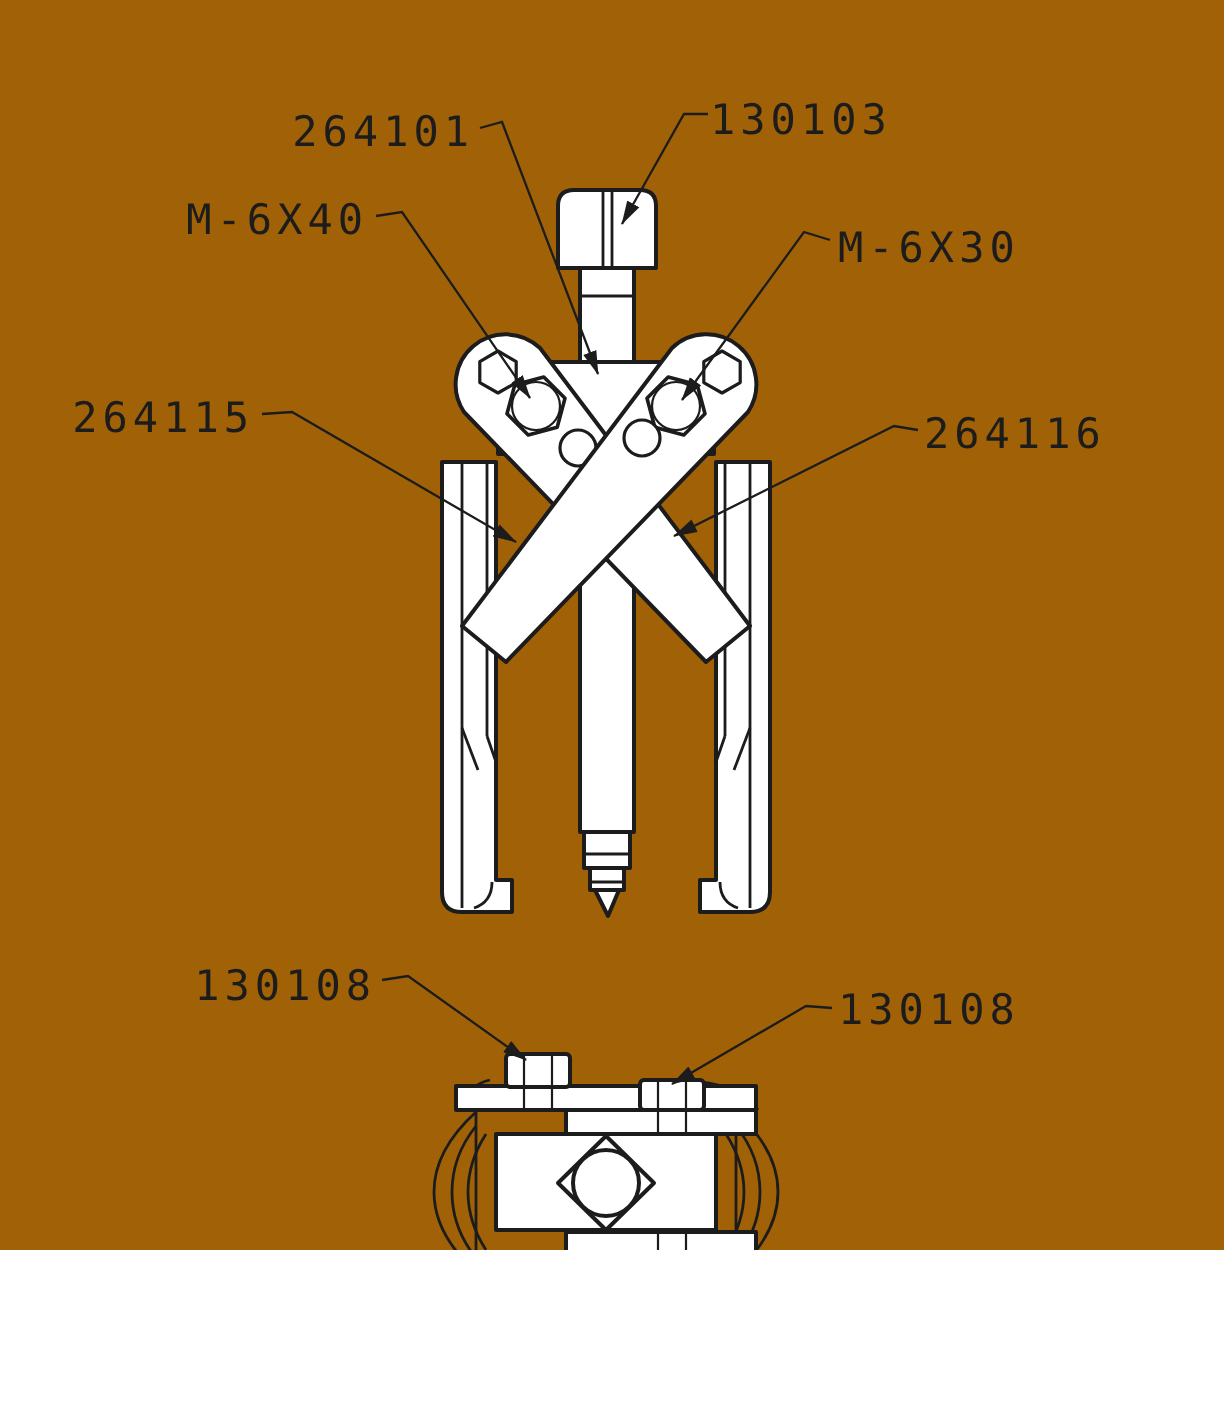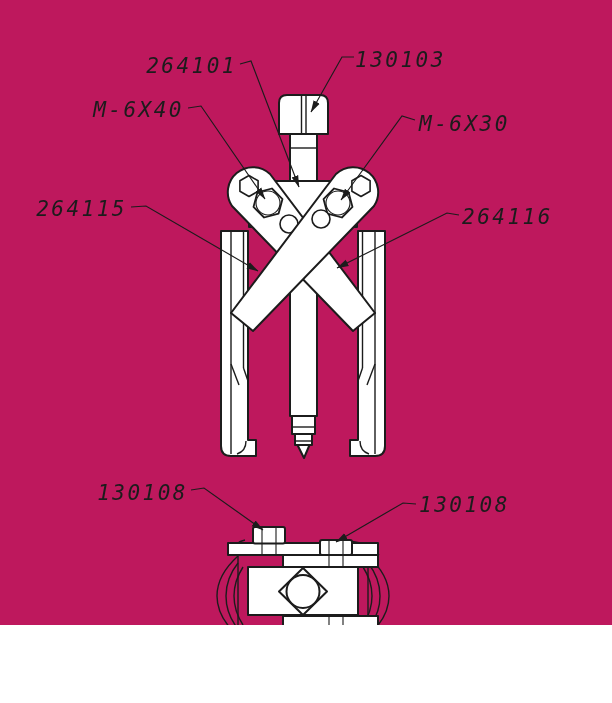--- a/index.html
+++ b/index.html
@@ -1,16 +1,16 @@
 <!DOCTYPE html>
 <html><head>
 <meta charset="utf-8">
 <style>
   html,body{margin:0;padding:0;background:#ffffff;}
-  .stage{position:relative;width:612px;height:625px;background:#be185d;overflow:hidden;font-style:italic;}
+  .stage{position:relative;width:612px;height:625px;background:#a16207;overflow:hidden;}
   svg{display:block;}
   
   .o{fill:#ffffff;stroke:#1c1c1c;stroke-width:2;stroke-linejoin:round;}
   
   .t{fill:none;stroke:#1c1c1c;stroke-width:1.4;}
   .t2{fill:none;stroke:#1c1c1c;stroke-width:1.1;}
   
   .lead{fill:none;stroke:#1c1c1c;stroke-width:1.15;}
   text.lbl{
     font-family:"DejaVu Sans Mono","Liberation Mono",monospace;

